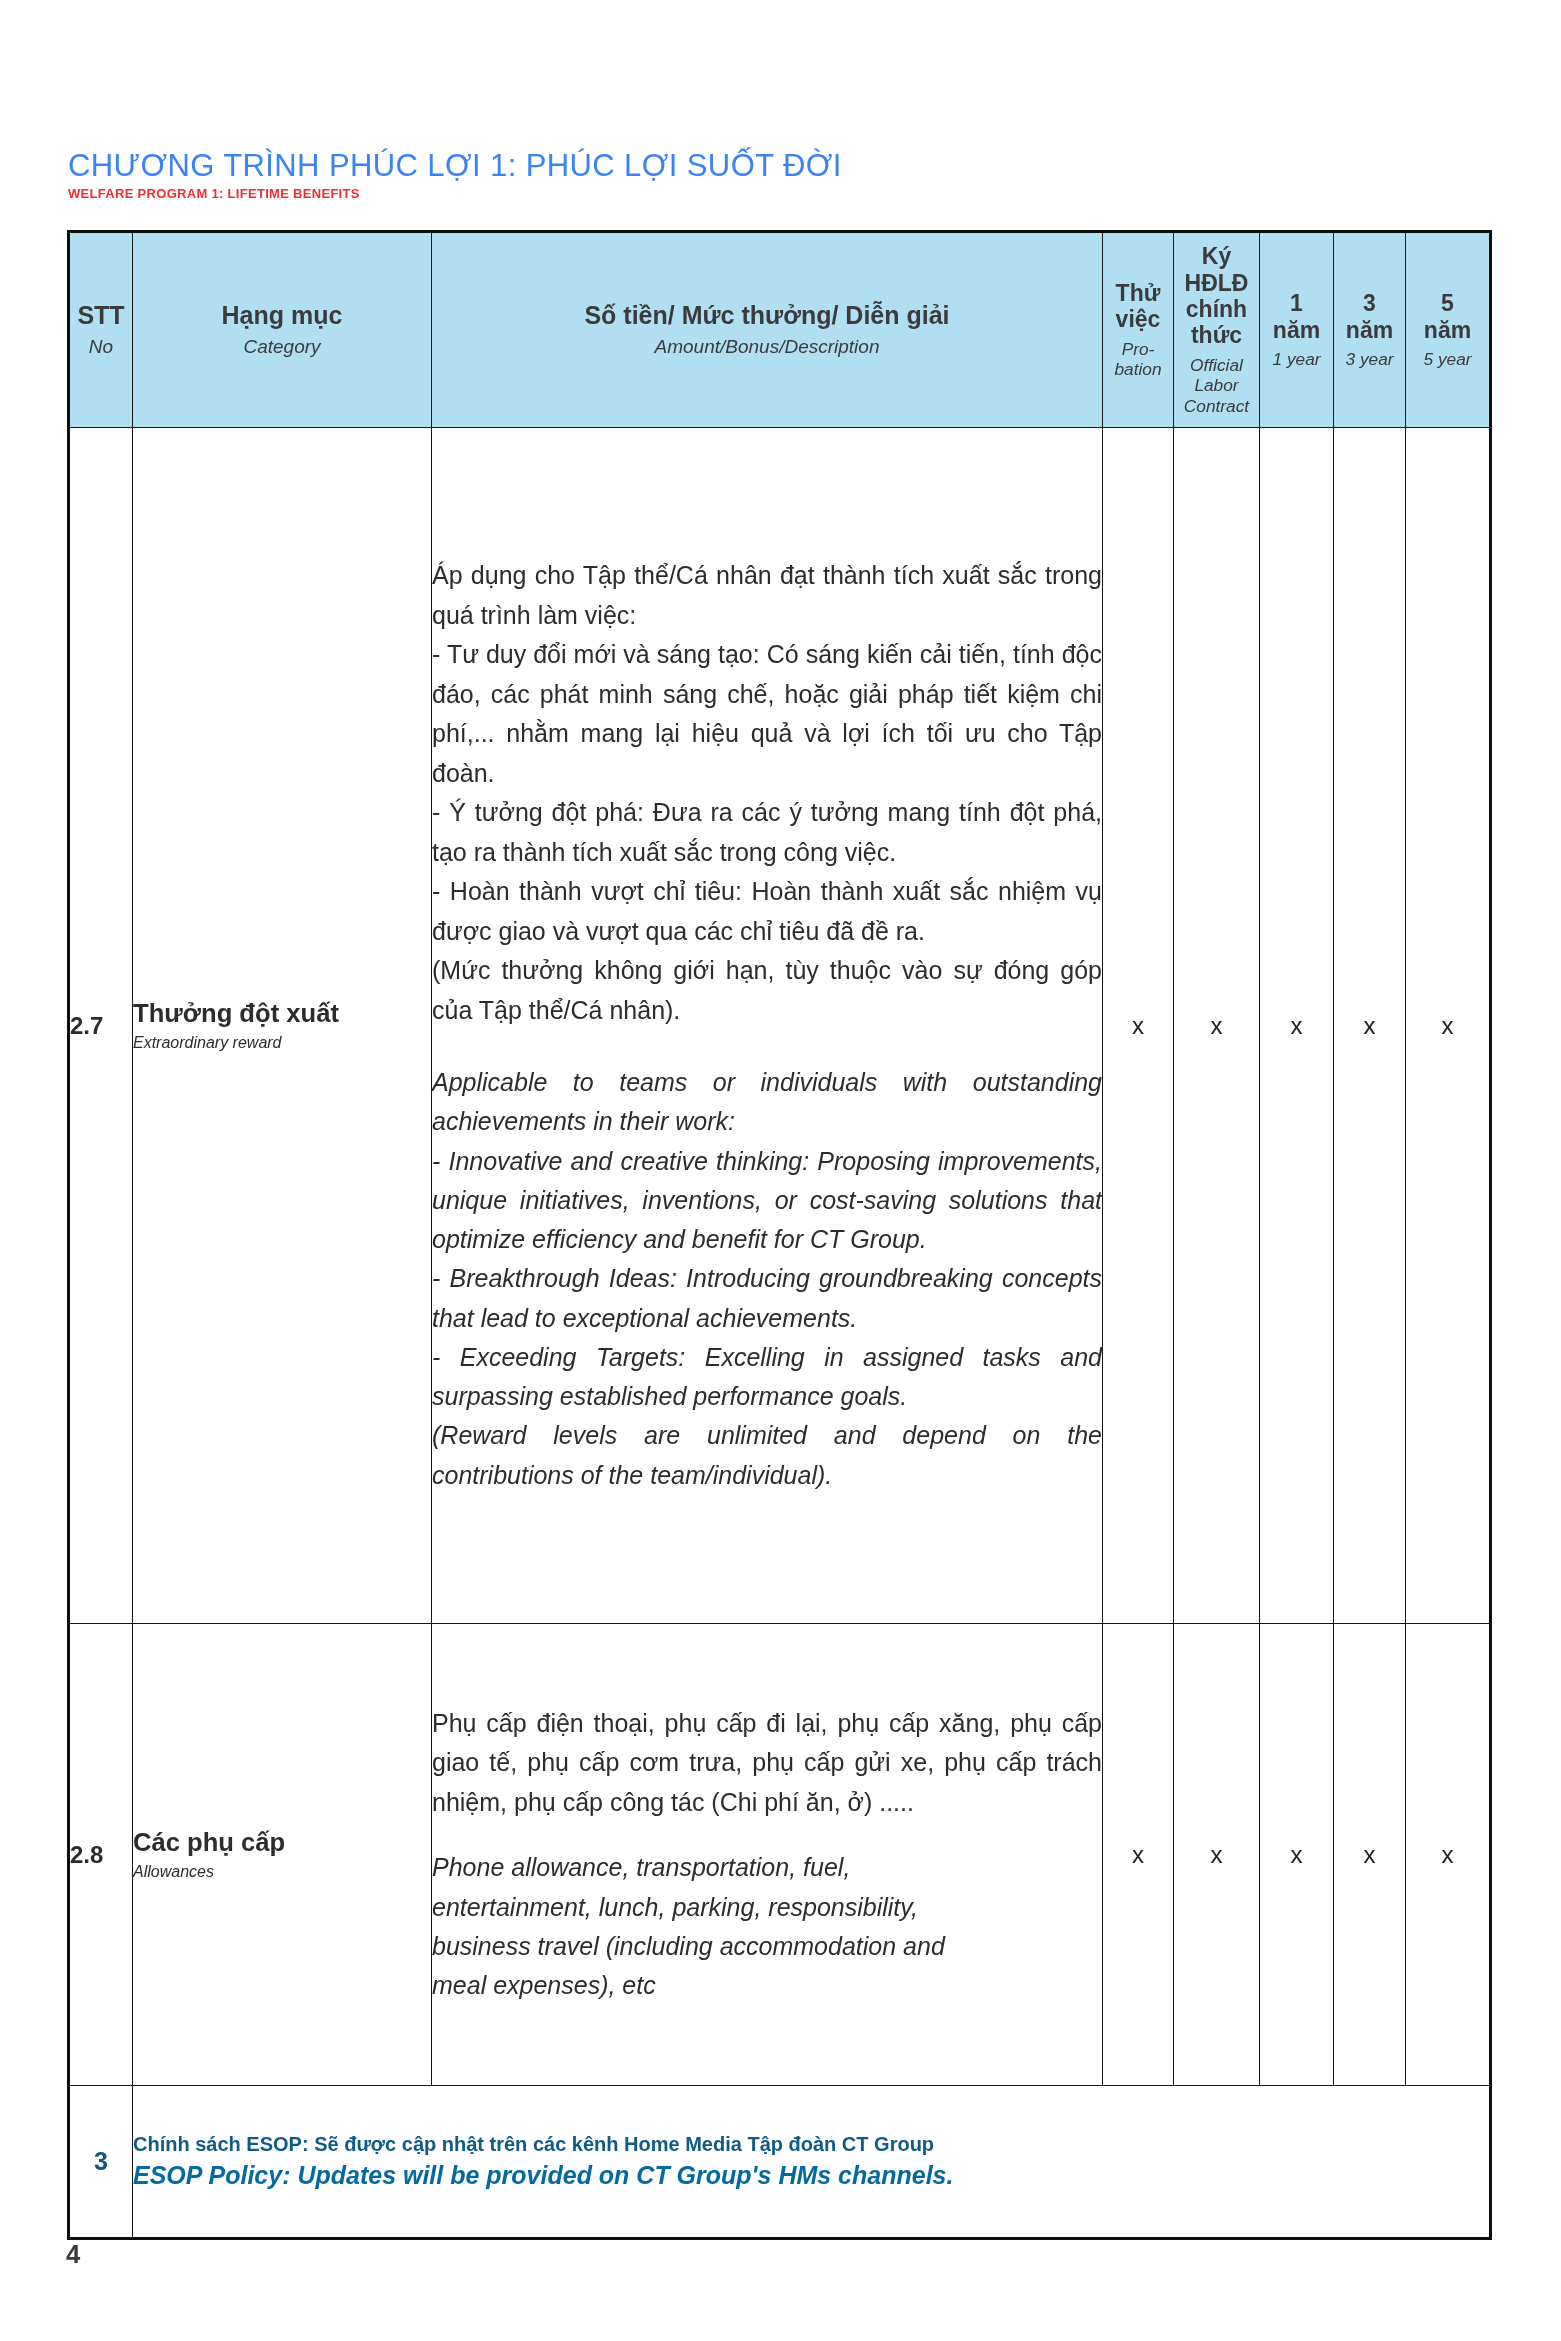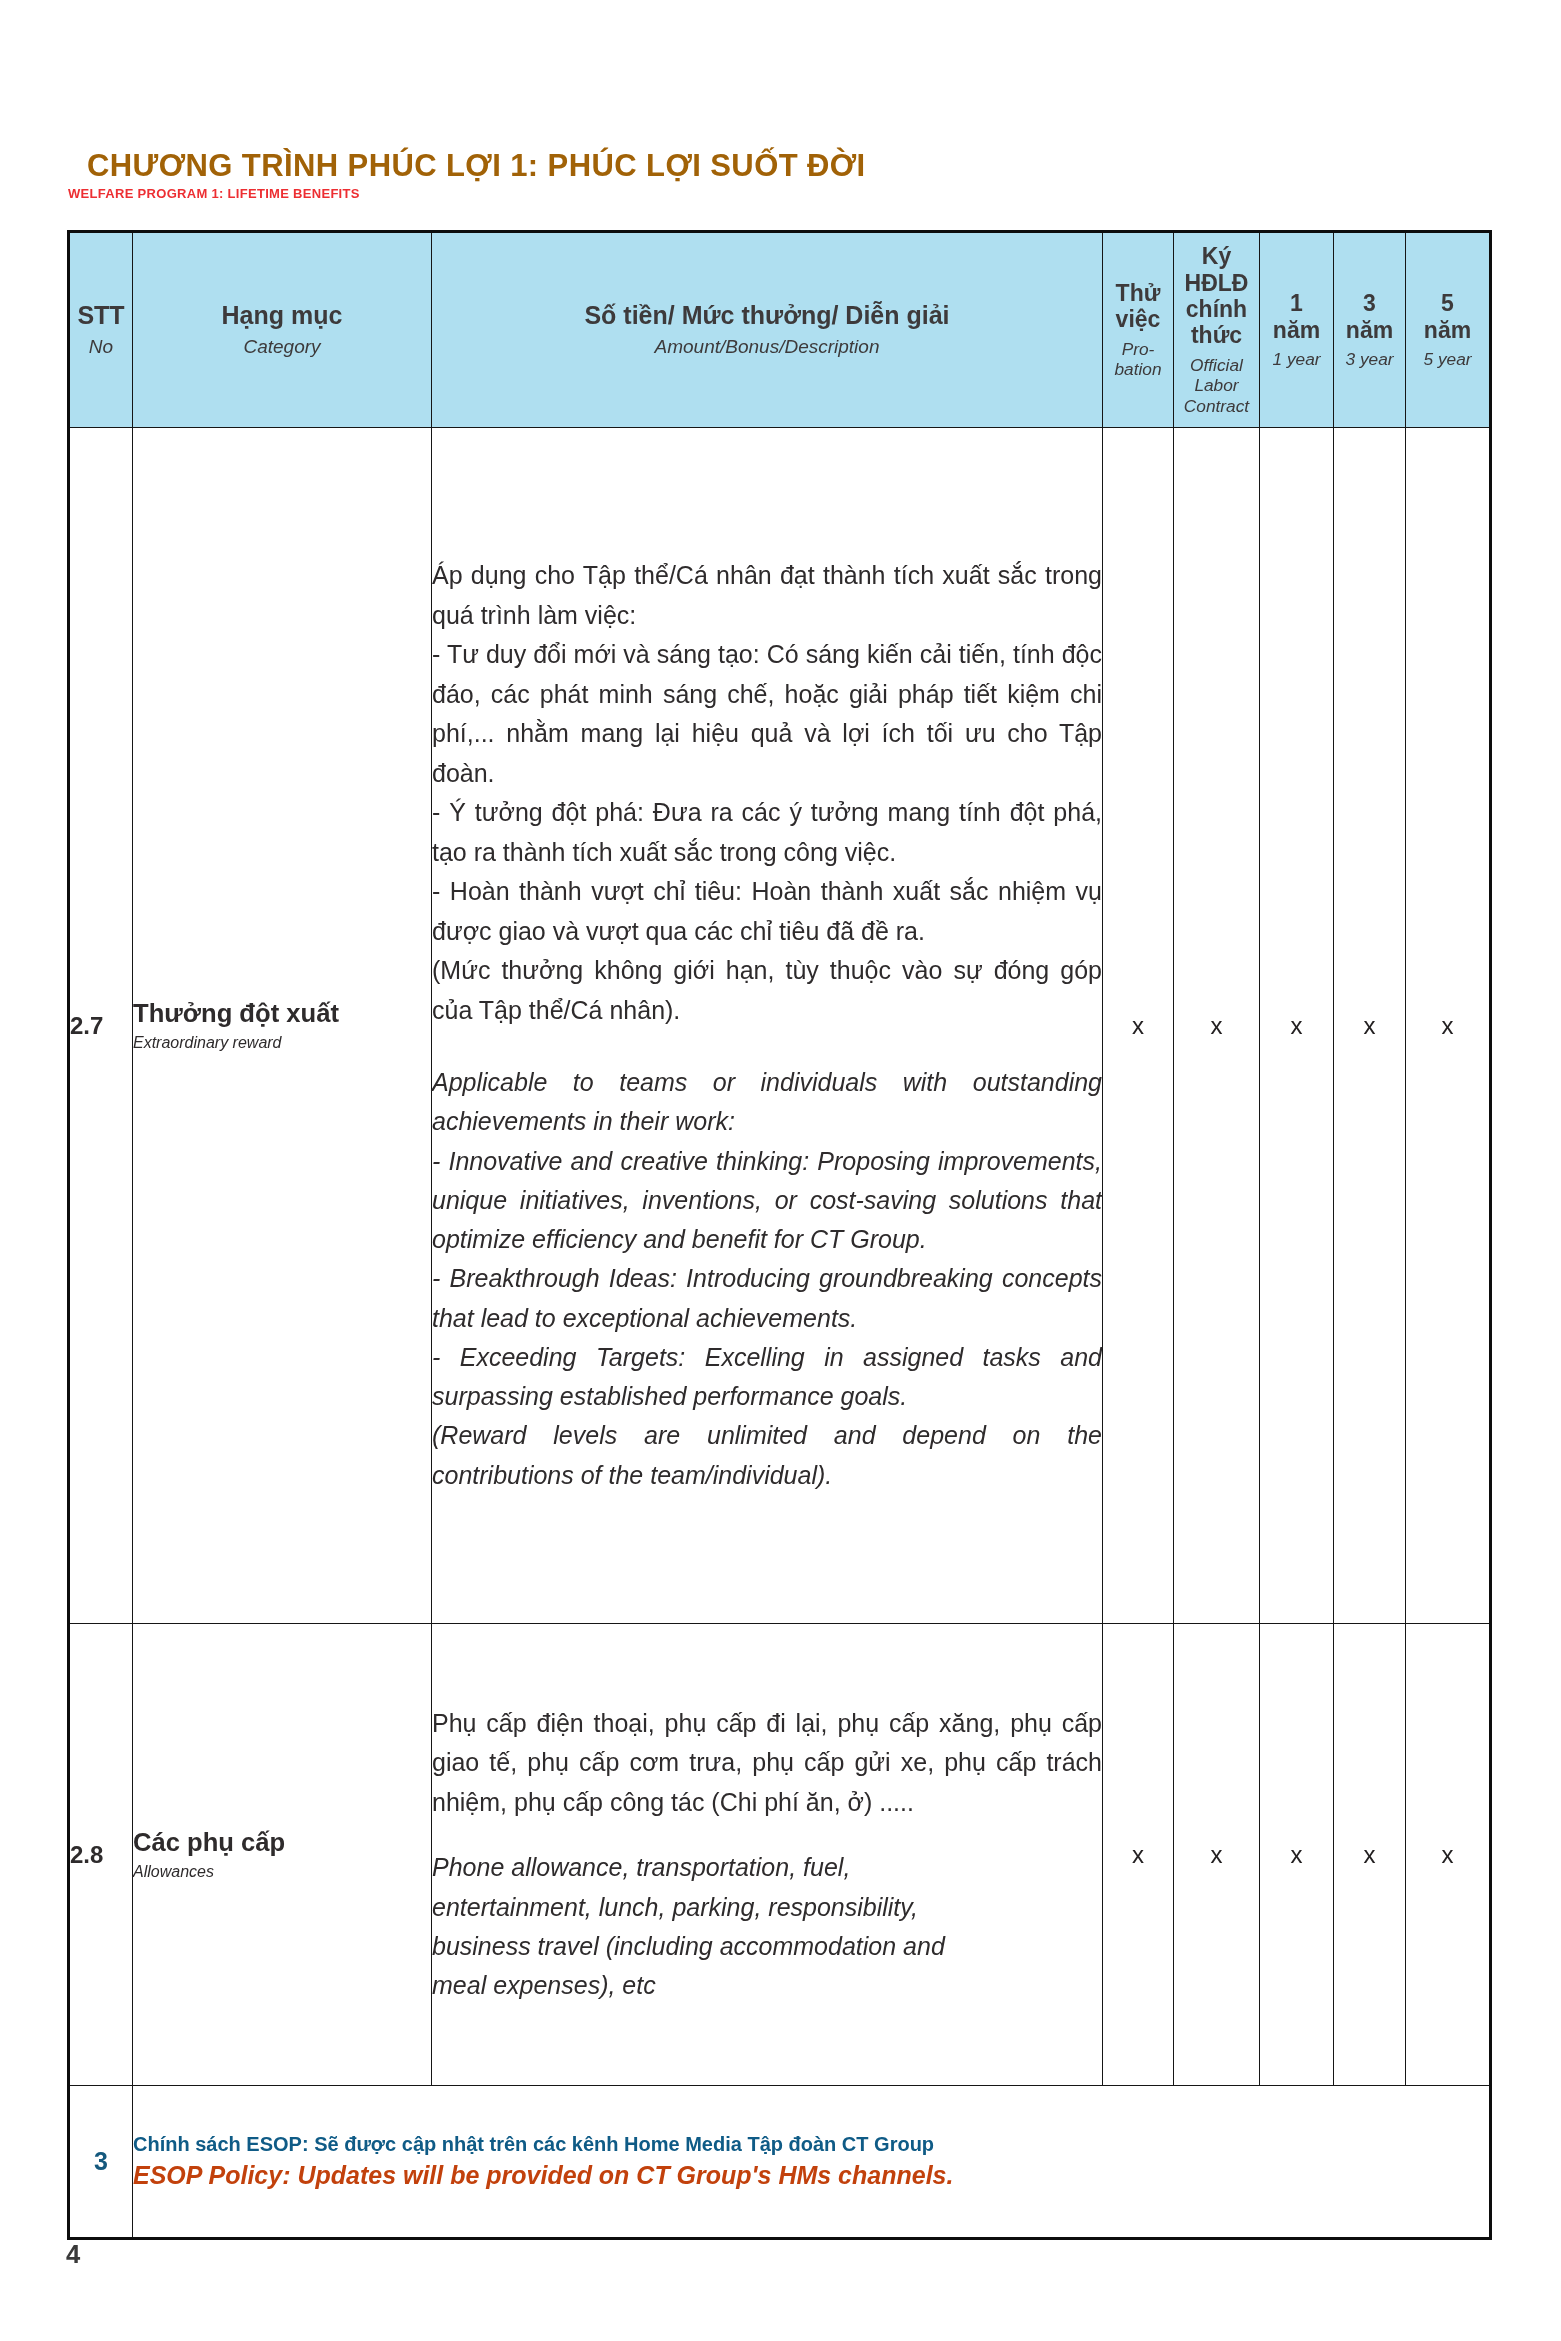--- a/index.html
+++ b/index.html
@@ -1,21 +1,21 @@
 <!DOCTYPE html>
 <html style="font-size:13.2px"><head>
 <meta charset="utf-8">
 <style>
   html,body{margin:0;padding:0;}
   body{
     width:1561px;height:2342px;background:#ffffff;position:relative;
     font-family:"Liberation Sans", sans-serif;color:#2e2b2c;
   }
   .doc-title{position:absolute;left:68px;top:149px;}
-  .doc-title .vn{color:#a16207;font-weight:bold;font-size:31px;line-height:1.1;letter-spacing:0.4px;margin-left:19px;}
+  .doc-title .vn{color:#3b82f6;font-weight:normal;font-size:31px;line-height:1.1;letter-spacing:0.4px;}
   .doc-title .en{color:#ed2e32;font-weight:bold;font-size:13px;line-height:1.2;margin-top:2.5px;letter-spacing:0.3px;}
 
   table.welfare{
     position:absolute;left:67px;top:230px;width:1423px;
     border-collapse:collapse;table-layout:fixed;
   }
   table.welfare td, table.welfare th{
     border:1.7px solid #161616;vertical-align:middle;padding:0;
   }
   table.welfare{border:3.3px solid #0d0d0d;}
@@ -30,21 +30,21 @@
   .cat-vn{font-weight:bold;font-size:25.6px;line-height:1.3;}
   .cat-en{font-style:italic;font-size:16px;line-height:1.3;margin-top:3.3px;}
   .desc-cell{padding:35px 22px;text-align:justify;}
   .desc-vn{font-size:25px;line-height:1.58;white-space:pre-line;}
   .desc-en{font-size:25px;line-height:1.57;font-style:italic;white-space:pre-line;margin-top:33px;text-align:justify;}
   .mark-cell{text-align:center;font-size:24px;color:#242122;}
 
   .f-no{color:#15597e;font-weight:bold;font-size:25px;text-align:center;}
   .f-cell{padding:0 31px;}
   .f-vn{color:#0f5b86;font-weight:bold;font-size:20px;line-height:1.25;}
-  .f-en{color:#c2410c;font-weight:bold;font-style:italic;font-size:25px;line-height:1.25;margin-top:3.3px;}
+  .f-en{color:#0369a1;font-weight:bold;font-style:italic;font-size:25px;line-height:1.25;margin-top:3.3px;}
 
   .page-number{position:absolute;left:66px;top:2240px;font-weight:bold;font-size:25.6px;color:#3a3a3a;}
 </style>
 </head>
 <body>
 
 <div class="doc-title">
   <div class="vn">CHƯƠNG TRÌNH PHÚC LỢI 1: PHÚC LỢI SUỐT ĐỜI</div>
   <div class="en">WELFARE PROGRAM 1: LIFETIME BENEFITS</div>
 </div>

